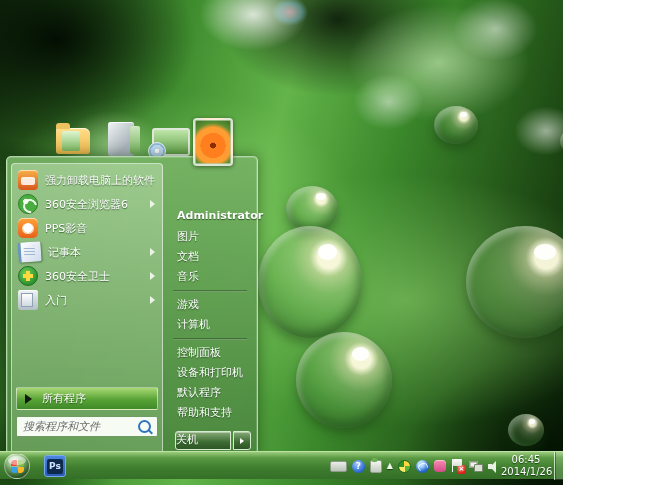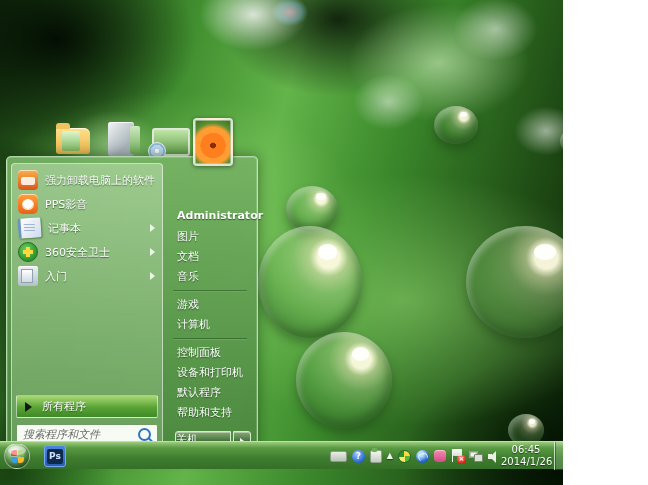--- a/index.html
+++ b/index.html
@@ -63,21 +63,21 @@
   .i-safe360{background:radial-gradient(circle at 40% 35%, #6fcf5a, #2d9330 70%);border-radius:50%;border:1px solid #1f6e22;box-sizing:border-box;}
   .i-safe360::after{content:"";position:absolute;left:4px;top:4px;width:10px;height:10px;
      background:linear-gradient(#ffd83d,#ffd83d) center/10px 4px no-repeat, linear-gradient(#ffd83d,#ffd83d) center/4px 10px no-repeat;border-radius:2px;}
   .i-started{background:linear-gradient(#eef3f6,#b3bfc7);border-radius:3px;box-shadow:inset 0 1px 0 #fff;}
   .i-started::after{content:"";position:absolute;left:3px;top:3px;width:10px;height:12px;background:linear-gradient(#ffffff,#cfdbe4);border:1px solid #8fa3af;}
 
   .all-programs{margin-top:auto;height:21px;display:flex;align-items:center;
     background:linear-gradient(#a8d873,#58a335 55%,#3f8a28);border:1px solid rgba(255,255,255,.55);border-radius:2px;margin-left:2px;margin-right:2px;}
   .ap-arrow{width:0;height:0;margin:0 10px 0 8px;border-top:5px solid rgba(0,0,0,0);border-bottom:5px solid rgba(0,0,0,0);border-left:7px solid #101810;}
   .ap-label{font-size:11px;color:#fff;text-shadow:0 1px 1px rgba(0,40,0,.6);}
-  .search-row{margin:6px 2px 4px 2px;height:19px;background:rgba(252,255,250,.96);border:1px solid #6f9c63;border-radius:2px;display:flex;align-items:center;padding:0 4px;justify-content:flex-end;}
+  .search-row{margin:6px 2px 12px 2px;height:19px;background:rgba(252,255,250,.96);border:1px solid #6f9c63;border-radius:2px;display:flex;align-items:center;padding:0 4px;justify-content:flex-end;}
   .search-input{flex:1;border:none;outline:none;background:none;font-size:11px;font-family:inherit;color:#333;min-width:0;}
   .search-input::placeholder{font-style:italic;color:#6a6a6a;}
   .mag{width:9px;height:9px;border:2px solid #2f74c0;border-radius:50%;position:relative;flex:0 0 auto;margin-right:2px;}
   .mag::after{content:"";position:absolute;width:5px;height:2px;background:#2f74c0;transform:rotate(45deg);right:-4px;bottom:-2px;}
 
   .right-panel{position:absolute;left:158px;top:0;right:2px;bottom:0;padding-top:48px;}
   .r-item{height:20px;line-height:20px;padding-left:12px;font-size:11px;color:#fff;text-shadow:0 1px 1px rgba(0,40,0,.6);white-space:nowrap;border-radius:3px;}
   .r-user{height:22px;line-height:22px;font-weight:bold;}
   .r-sep{height:1px;margin:3px 8px;background:rgba(0,40,0,.35);border-bottom:1px solid rgba(255,255,255,.3);}
   .shutdown-row{position:absolute;left:10px;bottom:8px;display:flex;}
@@ -85,21 +85,21 @@
      color:#fff;font-size:11px;line-height:16px;text-align:left;text-shadow:0 1px 1px rgba(0,40,0,.6);box-shadow:inset 0 1px 0 rgba(255,255,255,.4);}
   .shutdown-arrow{width:16px;height:17px;margin-left:2px;background:linear-gradient(#86ab77,#3c6b32 60%,#2e5526);border:1px solid #d6ecd0;border-radius:0 3px 3px 0;
      display:flex;align-items:center;justify-content:center;box-shadow:inset 0 1px 0 rgba(255,255,255,.4);}
   .shutdown-arrow i{width:0;height:0;border-top:3px solid rgba(0,0,0,0);border-bottom:3px solid rgba(0,0,0,0);border-left:4px solid #fff;}
 
   .avatar{position:absolute;left:193px;top:118px;width:36px;height:44px;border:2px solid rgba(255,255,255,.8);border-radius:4px;
     background:radial-gradient(circle at 50% 58%, #8a2e00 0 9%, #ff7f1f 10% 40%, #ff9d33 41% 58%, #5b8f33 72%, #3c6b22 100%);
     box-shadow:0 1px 4px rgba(0,20,0,.5), inset 0 0 0 1px rgba(180,210,170,.7);}
 
   
-  .taskbar{position:absolute;left:0;right:0;bottom:16px;height:28px;
+  .taskbar{position:absolute;left:0;right:0;bottom:6px;height:28px;
     background:linear-gradient(#9ccd7d,#5a9a43 22%,#3e7c2e 60%,#356f28);border-top:1px solid #bce3a4;box-sizing:border-box;
     display:flex;align-items:center;}
   .orb{position:absolute;left:4px;top:1px;width:26px;height:26px;border-radius:50%;
     background:radial-gradient(circle at 40% 28%, rgba(255,255,255,.95), rgba(200,230,190,.35) 42%, rgba(30,60,25,.55) 75%, rgba(8,25,8,.75));
     border:1px solid rgba(255,255,255,.45);box-sizing:border-box;}
   .flag{position:absolute;left:6px;top:6px;width:13px;height:13px;display:grid;grid-template-columns:6px 6px;grid-template-rows:6px 6px;gap:1px;}
   .flag span{display:block;}
   .fq1{background:#ee4035;border-radius:4px 1px 1px 1px;}
   .fq2{background:#7ebe3f;border-radius:1px 4px 1px 1px;}
   .fq3{background:#37a0e6;border-radius:1px 1px 1px 4px;}
@@ -153,20 +153,25 @@
   <div class="dicon di-disc" style="left:152px;top:128px;"></div>
 
   <div class="start-menu">
     <div class="left-panel">
 
       <div class="prog-item">
         <span class="picon i-uninstall"></span>
         <span class="plabel">强力卸载电脑上的软件</span>
       </div>
       <div class="prog-item">
+        <span class="picon i-browser360"></span>
+        <span class="plabel">360安全浏览器6</span>
+        <span class="subarrow"></span>
+      </div>
+      <div class="prog-item">
         <span class="picon i-pps"></span>
         <span class="plabel">PPS影音</span>
       </div>
       <div class="prog-item">
         <span class="picon i-notepad"></span>
         <span class="plabel">记事本</span>
         <span class="subarrow"></span>
       </div>
       <div class="prog-item">
         <span class="picon i-safe360"></span>

